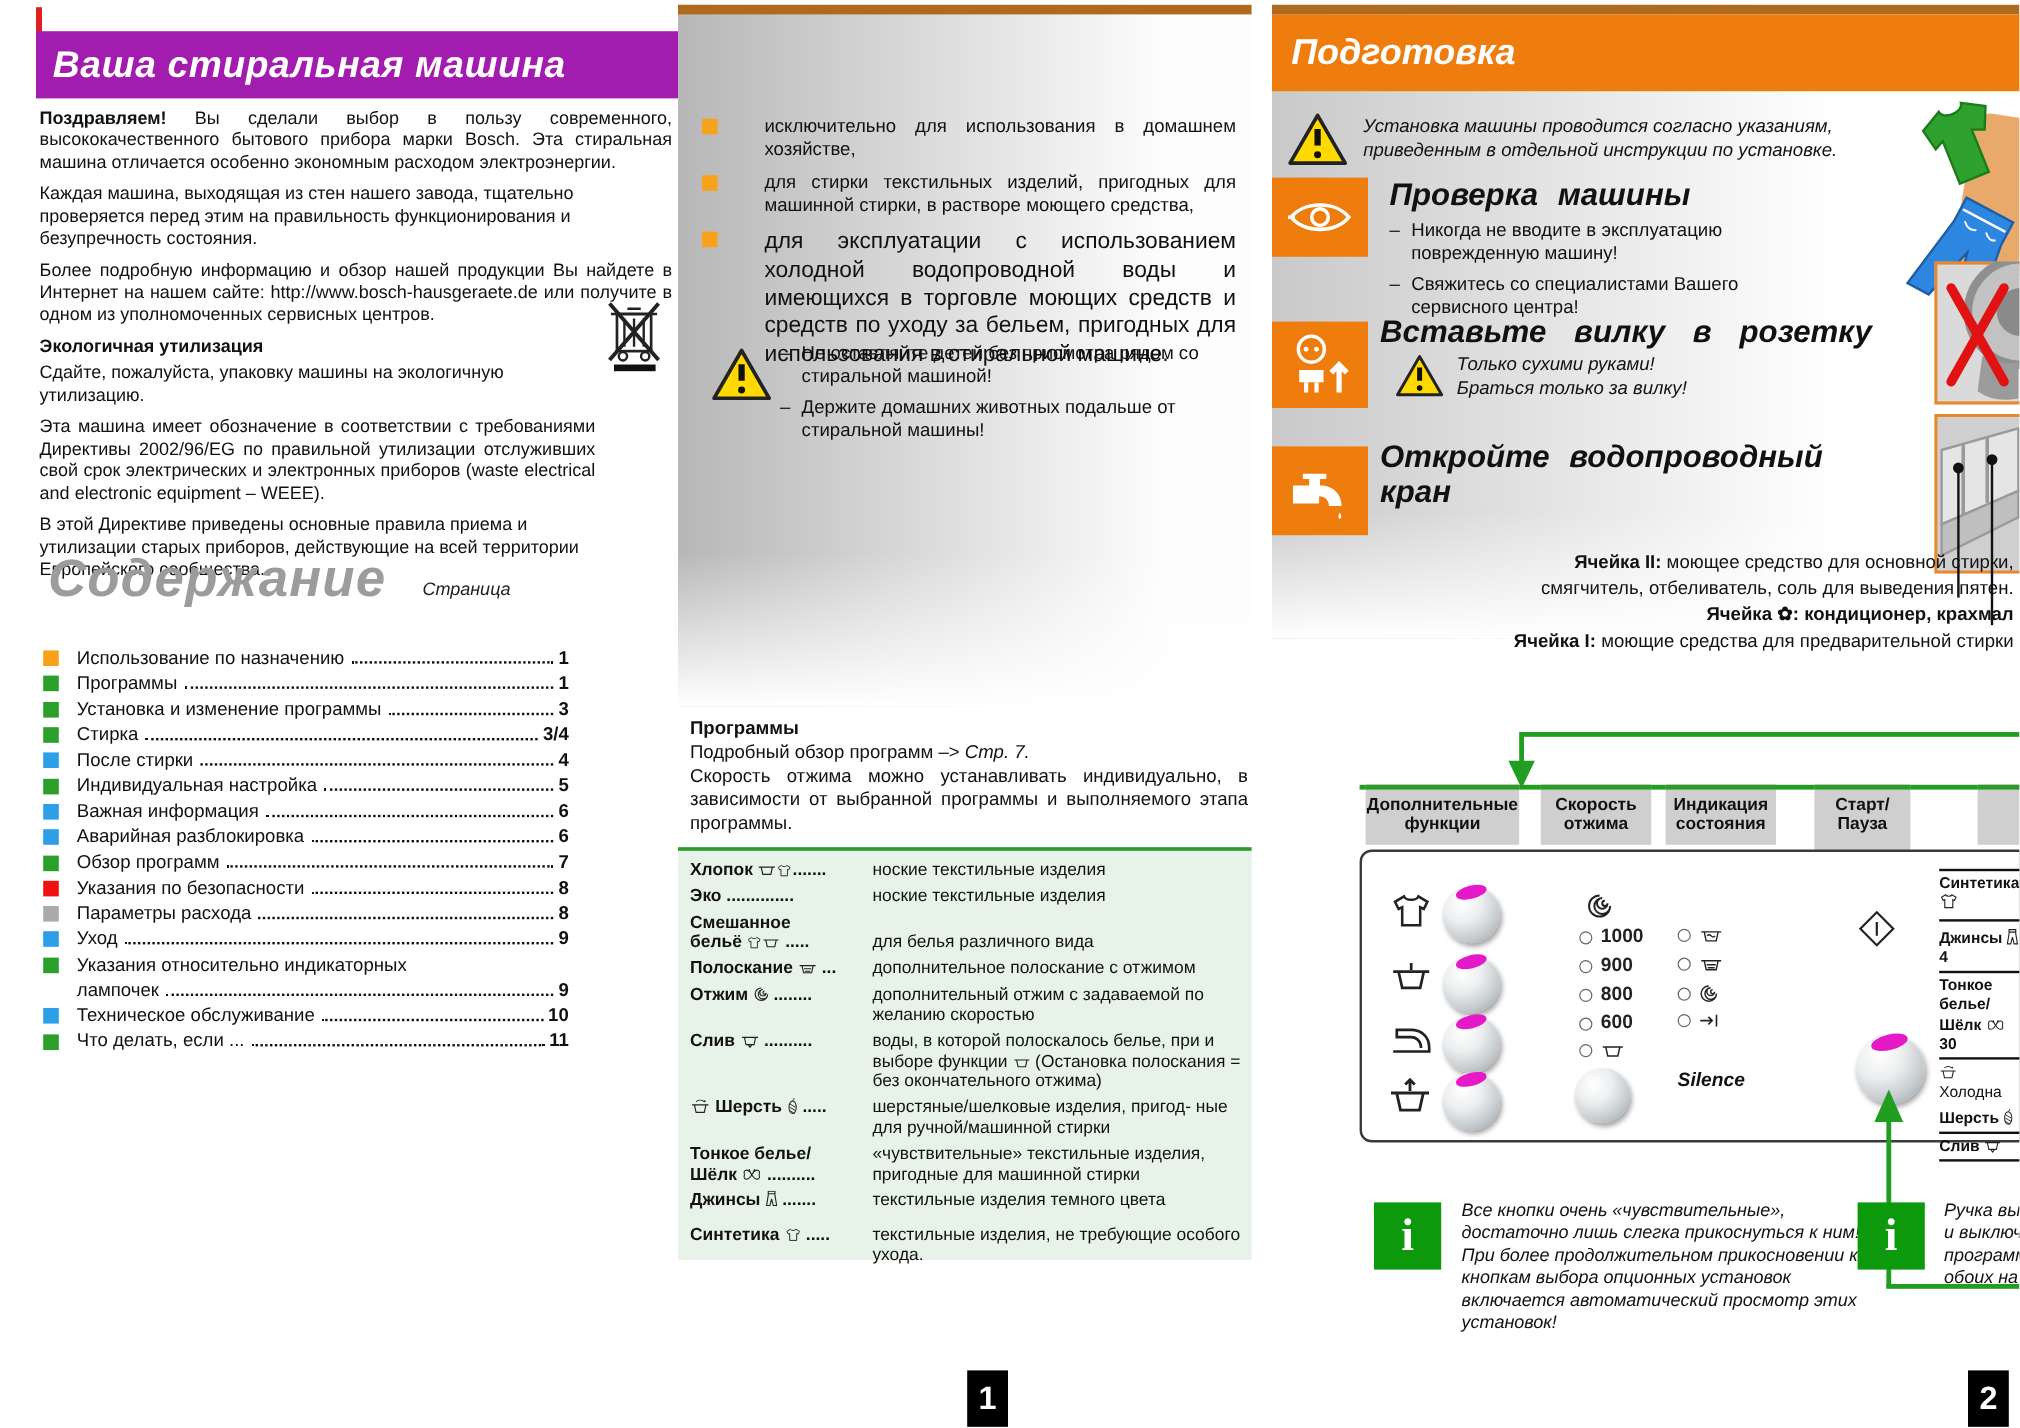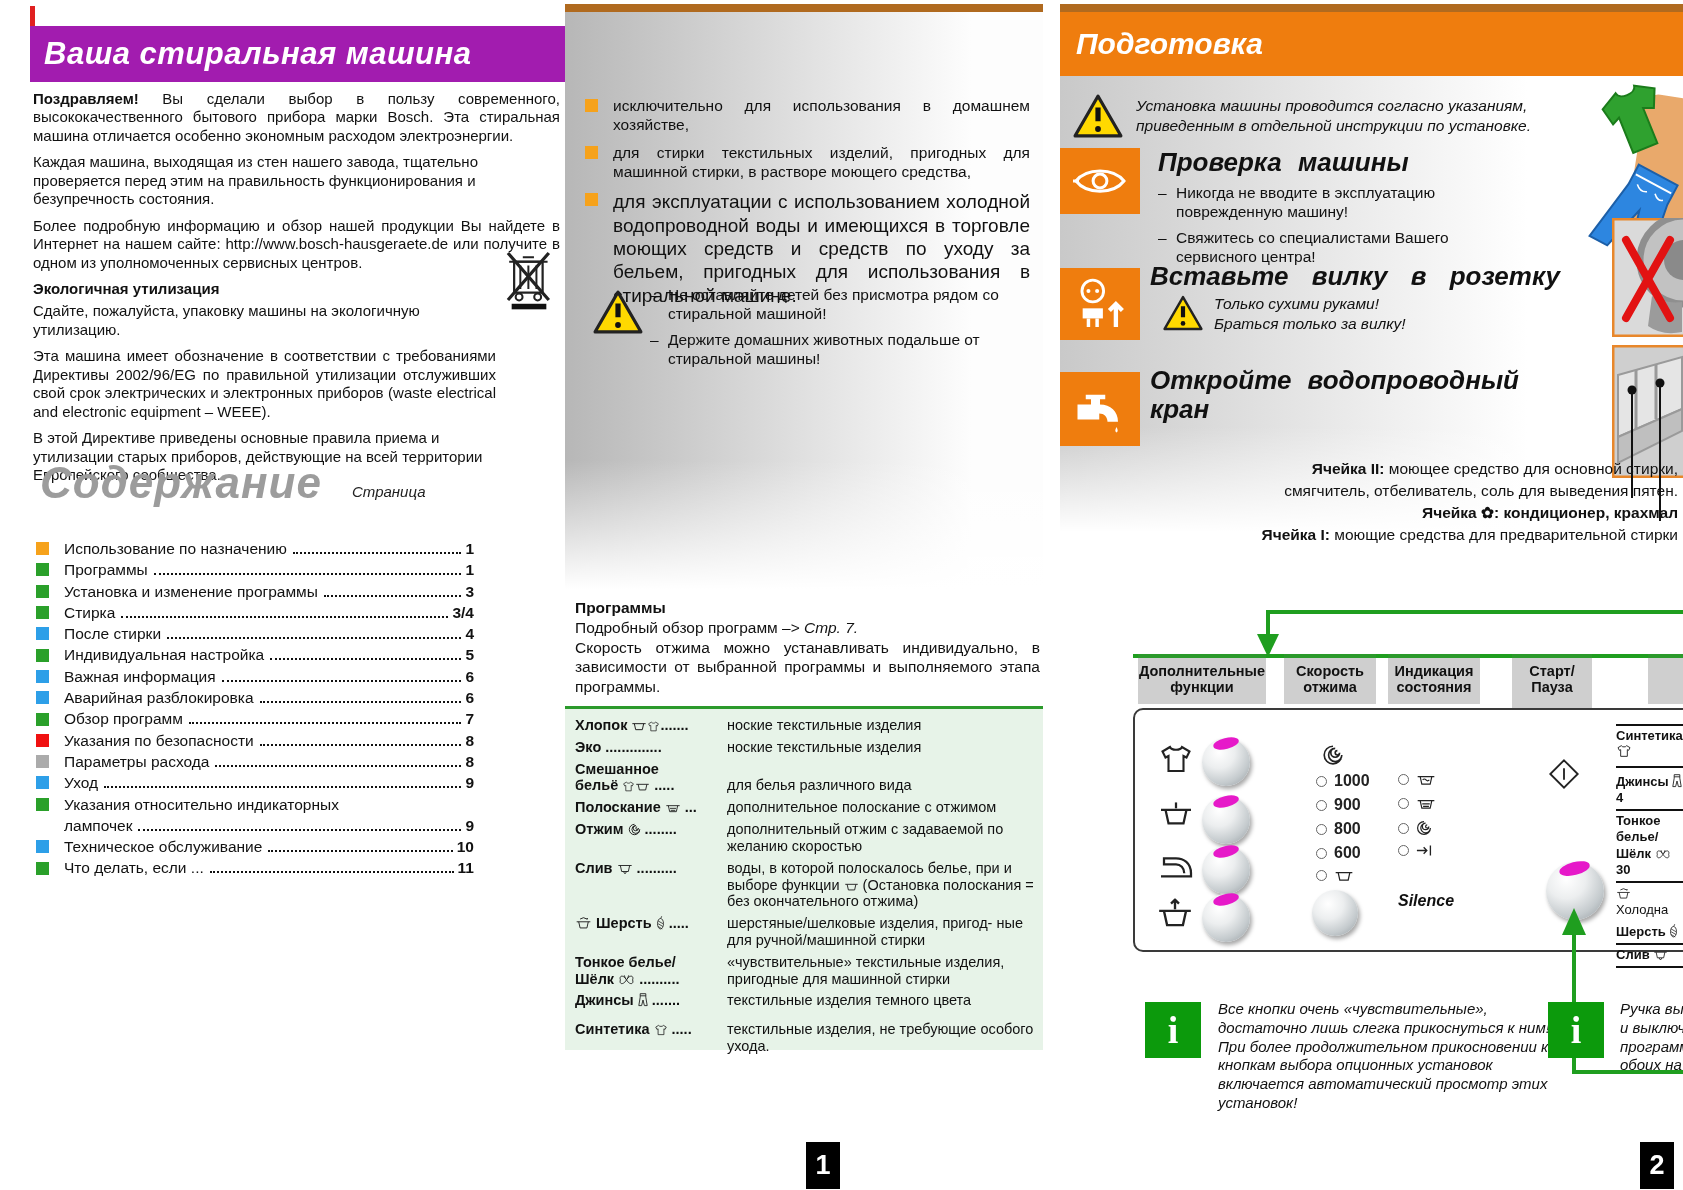--- a/index.html
+++ b/index.html
@@ -21,21 +21,21 @@
   .just{text-align:justify;}
   .b{font-weight:bold;}
   .it{font-style:italic;}
   
   .toc-title{font-size:44px;font-weight:bold;font-style:italic;color:#9C9C9C;letter-spacing:1px;}
   .toc-row{display:flex;align-items:baseline;line-height:21.3px;font-size:15.5px;}
   .sq{width:13px;height:13px;flex:0 0 13px;align-self:center;margin-right:15px;}
   .lead{flex:1;border-bottom:2px dotted #111;margin:0 4px 4px 6px;}
   .pg{font-weight:bold;}
   
-  .mbul{display:flex;margin-bottom:9px;}
+  .mbul{display:flex;margin-bottom:9px;gap:24px;}
   .mbul .sq{background:#F6A21B;margin-top:3px;align-self:flex-start;}
   .drow{display:flex;font-size:15.5px;line-height:1.22;margin-bottom:7px;}
   .drow .dash{width:18px;flex:0 0 18px;}
   
   .ptable{background:#E7F3E8;border-top:3px solid #2B9A2B;box-sizing:border-box;
           padding:8px 8px 0 10px;font-size:14.5px;line-height:1.16;}
   .prow{display:flex;margin-bottom:5px;}
   .pterm{width:152px;flex:0 0 152px;font-weight:bold;}
   .pdesc{flex:1;}
   .icn{vertical-align:-2px;}

